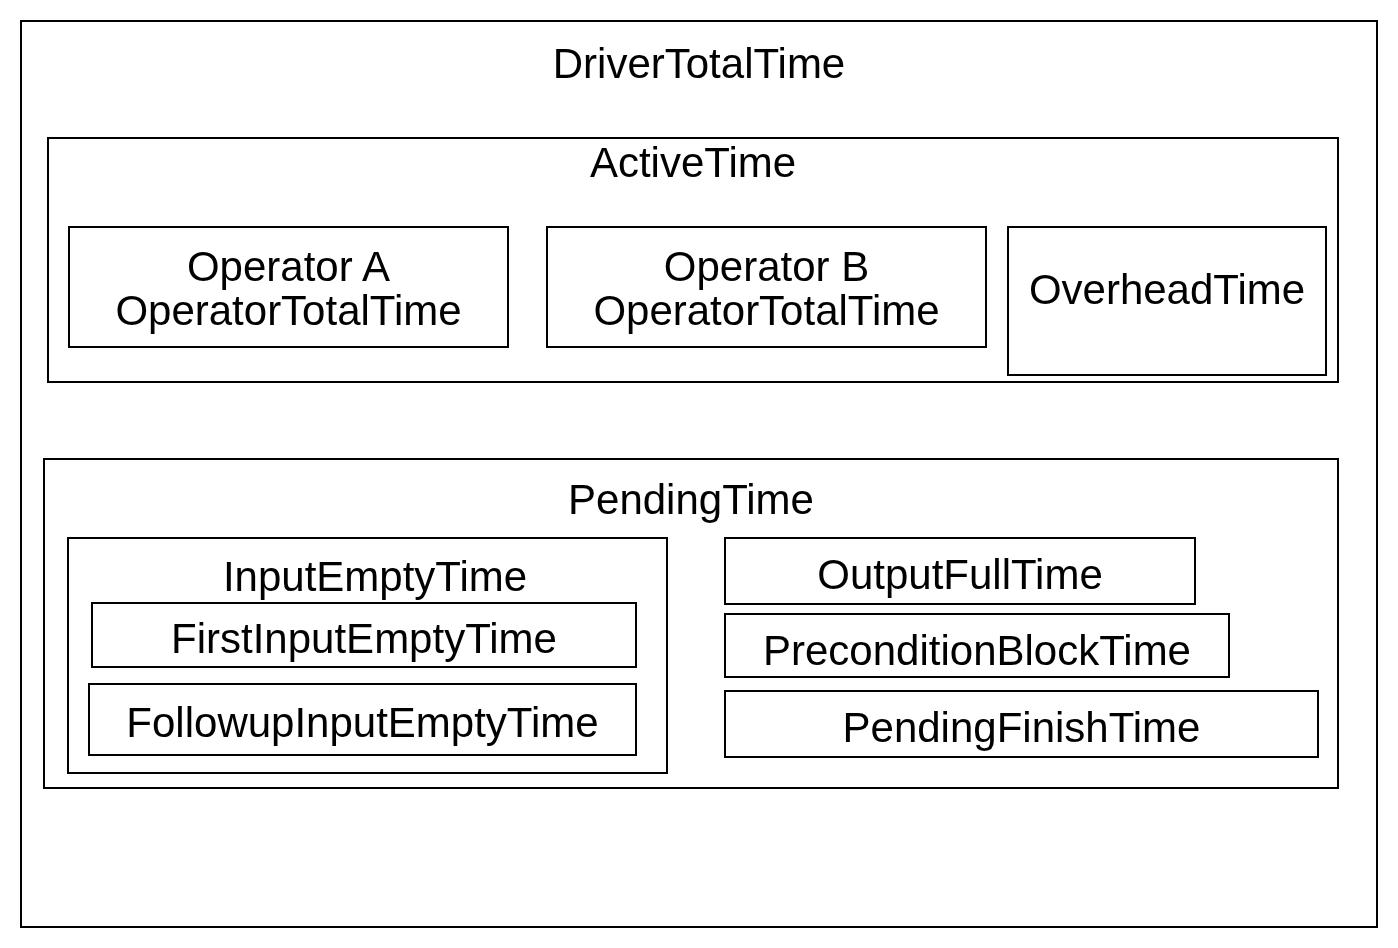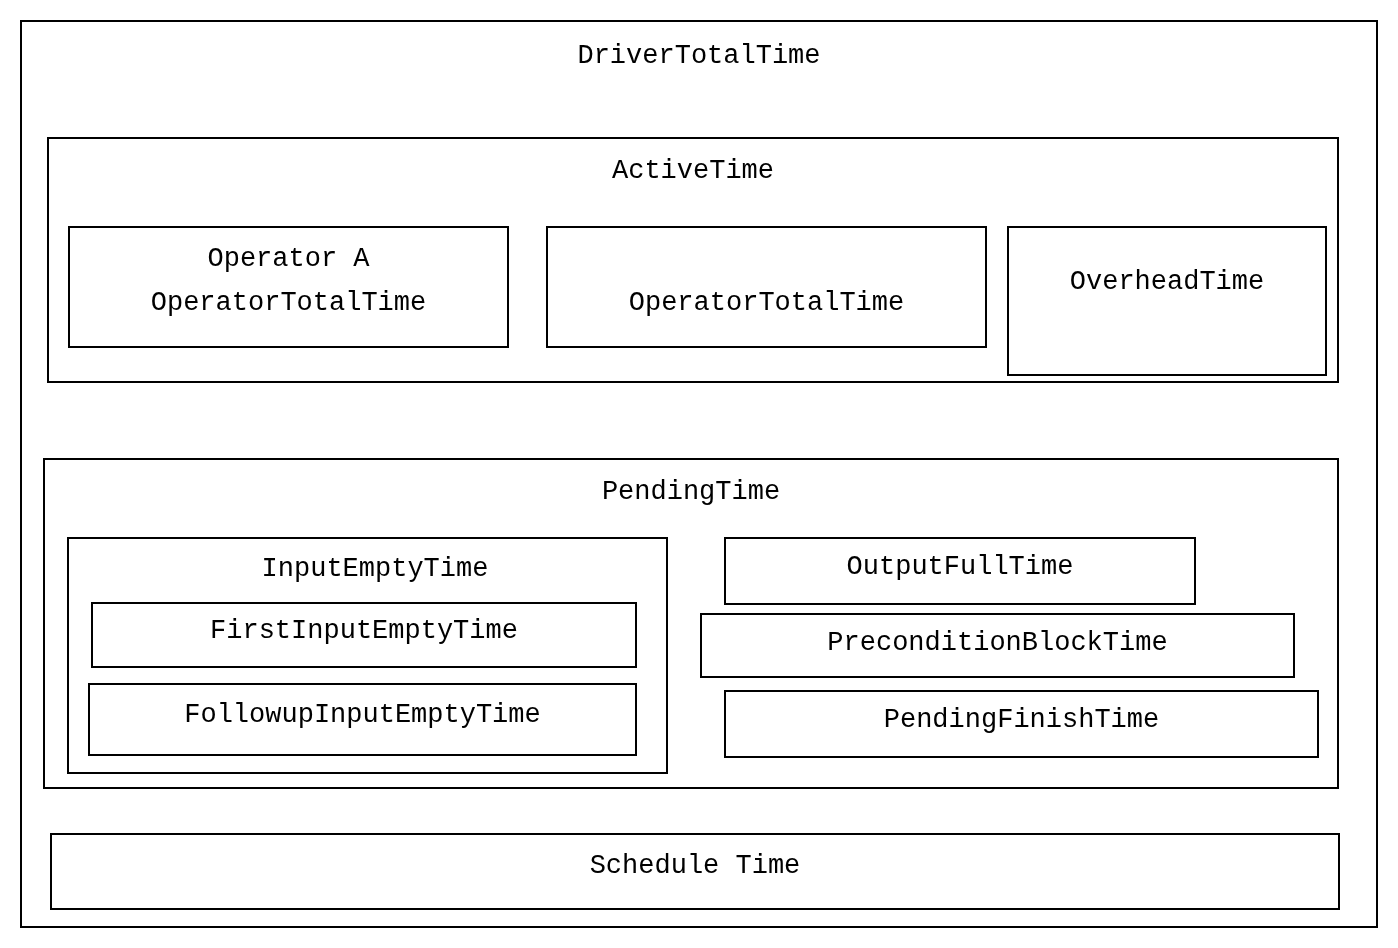--- a/index.html
+++ b/index.html
@@ -22,22 +22,22 @@
     position: absolute;
     box-sizing: border-box;
     border: 2px solid #000000;
     background: #ffffff;
   }
   .label {
     position: absolute;
     left: 0;
     right: 0;
     text-align: center;
-    font-family: Liberation Mono, monospace;
-    font-size: 27px;
+    font-family: Liberation Sans, sans-serif;
+    font-size: 42px;
     line-height: 1.0;
     letter-spacing: 0;
     white-space: pre;
     color: #000000;
   }
   
   #outer-frame {
     left: 20px;
     top: 20px;
     width: 1358px;
@@ -45,21 +45,21 @@
   }
   #driver-title { top: 21px; }
 
   
   #active-time-box {
     left: 47px;
     top: 137px;
     width: 1292px;
     height: 246px;
   }
-  #active-time-title { top: 19px; }
+  #active-time-title { top: 3px; }
 
   #operator-a-box {
     left: 68px;
     top: 226px;
     width: 441px;
     height: 122px;
     padding-left: 37px;
   }
   #operator-b-box {
     left: 546px;
@@ -109,23 +109,23 @@
   .centered-small { top: 14px; }
   .centered-small2 { top: 17px; }
 
   #output-full-box {
     left: 724px;
     top: 537px;
     width: 472px;
     height: 68px;
   }
   #precondition-block-box {
-    left: 700px;
+    left: 724px;
     top: 613px;
-    width: 595px;
+    width: 506px;
     height: 65px;
   }
   #pending-finish-box {
     left: 724px;
     top: 690px;
     width: 595px;
     height: 68px;
   }
   .centered-r { top: 15px; }
 
@@ -150,20 +150,21 @@
   <div class="box" id="active-time-box">
     <div class="label" id="active-time-title">ActiveTime</div>
   </div>
 
   <div class="box" id="operator-a-box">
     <div class="label op-l1">Operator A</div>
     <div class="label op-l2">OperatorTotalTime</div>
   </div>
 
   <div class="box" id="operator-b-box">
+    <div class="label op-l1">Operator B</div>
     <div class="label op-l2">OperatorTotalTime</div>
   </div>
 
   <div class="box" id="overhead-time-box">
     <div class="label centered-1line">OverheadTime</div>
   </div>
 
   <div class="box" id="pending-time-box">
     <div class="label" id="pending-time-title">PendingTime</div>
   </div>
@@ -185,17 +186,14 @@
   </div>
 
   <div class="box" id="precondition-block-box">
     <div class="label centered-r">PreconditionBlockTime</div>
   </div>
 
   <div class="box" id="pending-finish-box">
     <div class="label centered-r">PendingFinishTime</div>
   </div>
 
-  <div class="box" id="schedule-time-box">
-    <div class="label" id="schedule-time-title">Schedule Time</div>
-  </div>
 
 </div>
 
 </body></html>

